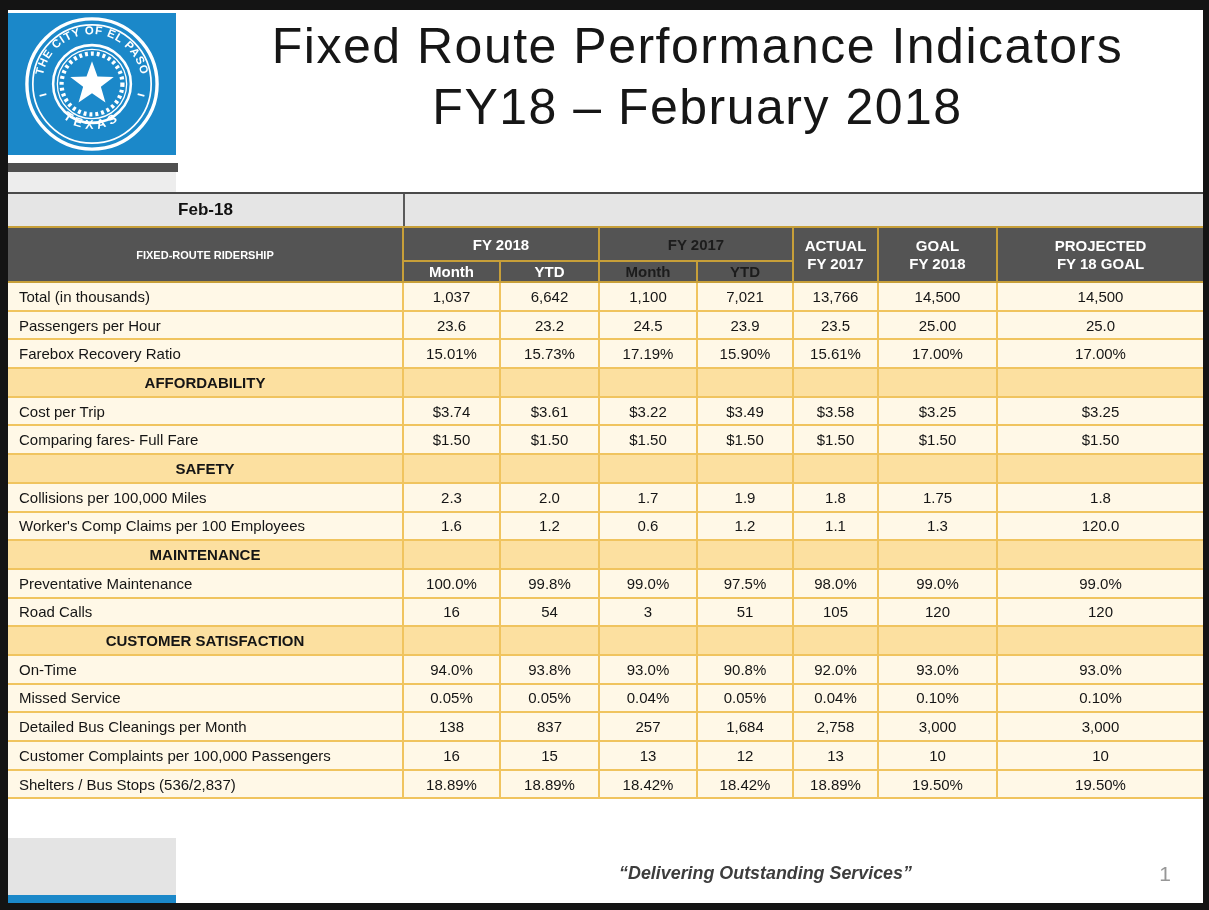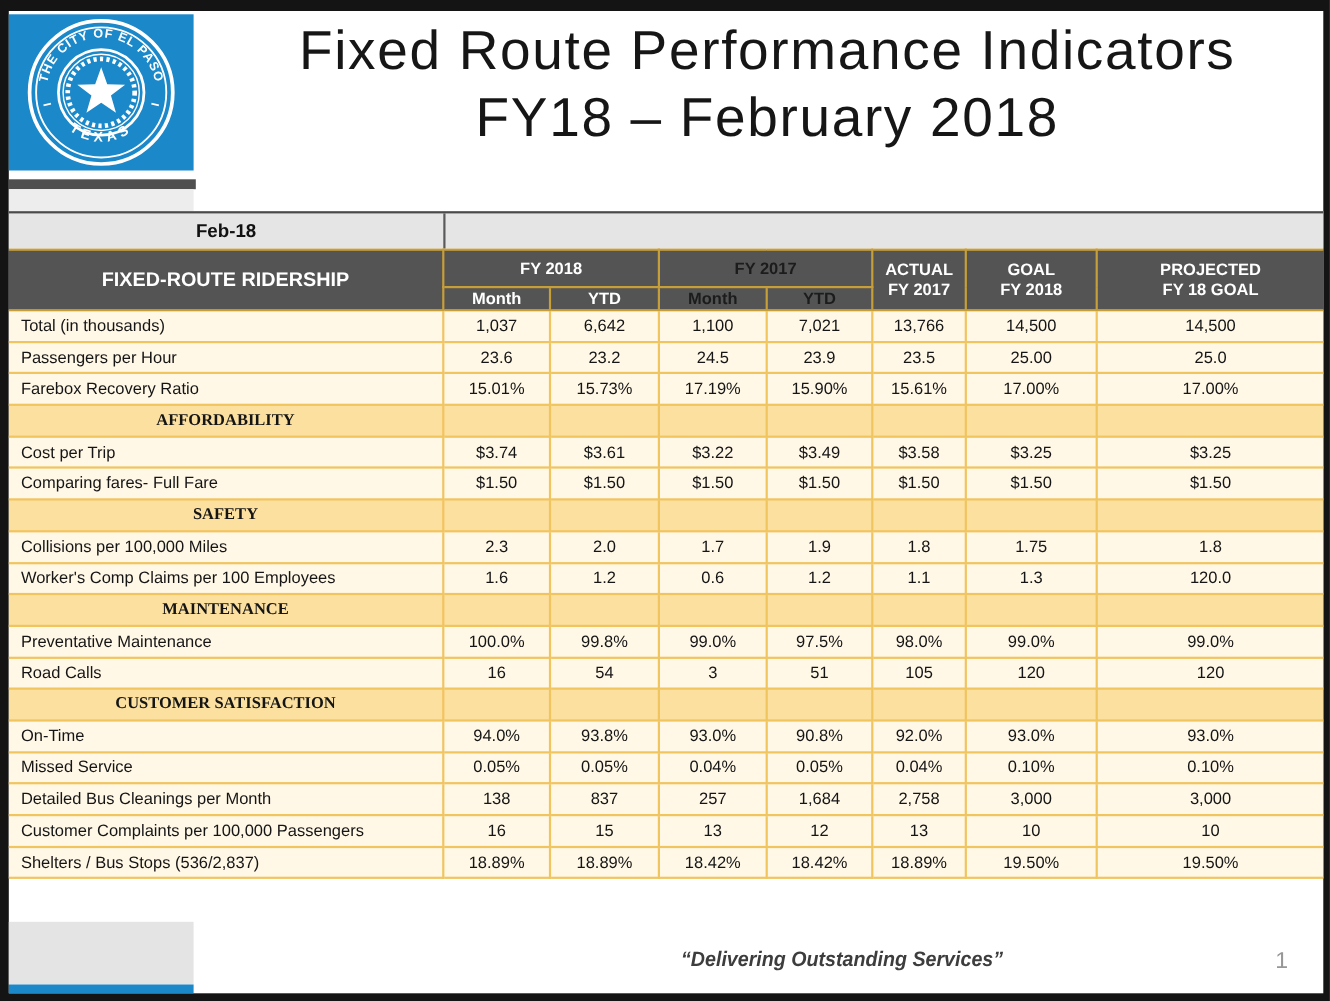--- a/index.html
+++ b/index.html
@@ -25,29 +25,29 @@
   .period-divider { position:absolute; left:395px; top:0; bottom:0; width:2px; background:#5a5a5a; }
 
   
   table.perf { position:absolute; left:0; top:216px; width:1195px; border-collapse:collapse; table-layout:fixed; }
   .perf thead th { background:#545454; border:2px solid #C79F39; font-size:15px; font-weight:bold;
                    color:#ffffff; text-align:center; vertical-align:middle; }
   .perf thead tr.grp-row th { height:34px; }
   .perf thead tr.sub-row th { height:21px; }
   .perf thead th.dark-txt { color:#1c1c1c; }
   .perf thead th.two-line { line-height:18px; }
-  .perf thead th.corner { font-size:18px; }
+  .perf thead th.corner { font-size:11px; }
   .perf thead th:first-child { border-left:none; }
   .perf thead th:last-child { border-right:none; }
 
   .perf tbody td { border:2px solid #F0C45F; height:28.7px; font-size:15px; color:#151515;
                    background:#FFF8E7; text-align:center; vertical-align:middle; line-height:17px; }
   .perf tbody td.label-cell { text-align:left; padding-left:11px; }
   .perf tbody tr.section-row td { background:#FCE0A0; }
-  .perf tbody tr.section-row td.label-cell { text-align:center; font-weight:bold; padding-left:0;font-family:Liberation Serif, serif; }
+  .perf tbody tr.section-row td.label-cell { text-align:center; font-weight:bold; padding-left:0; }
   .perf tbody td:first-child { border-left:none; }
   .perf tbody td:last-child { border-right:none; }
 
   
   .footer-gray { position:absolute; left:0; bottom:8px; width:168px; height:57px; background:#e4e4e4; }
   .footer-blue { position:absolute; left:0; bottom:0; width:168px; height:8px; background:#1B88C9; }
   .footer-quote { position:absolute; left:320px; right:0; top:852px; text-align:center;
                   font-size:19px; font-weight:bold; font-style:italic; color:#3d3d3d;
                   transform:scaleX(0.94); }
   .page-number { position:absolute; right:32px; top:852px; font-size:21px; color:#979797; }

